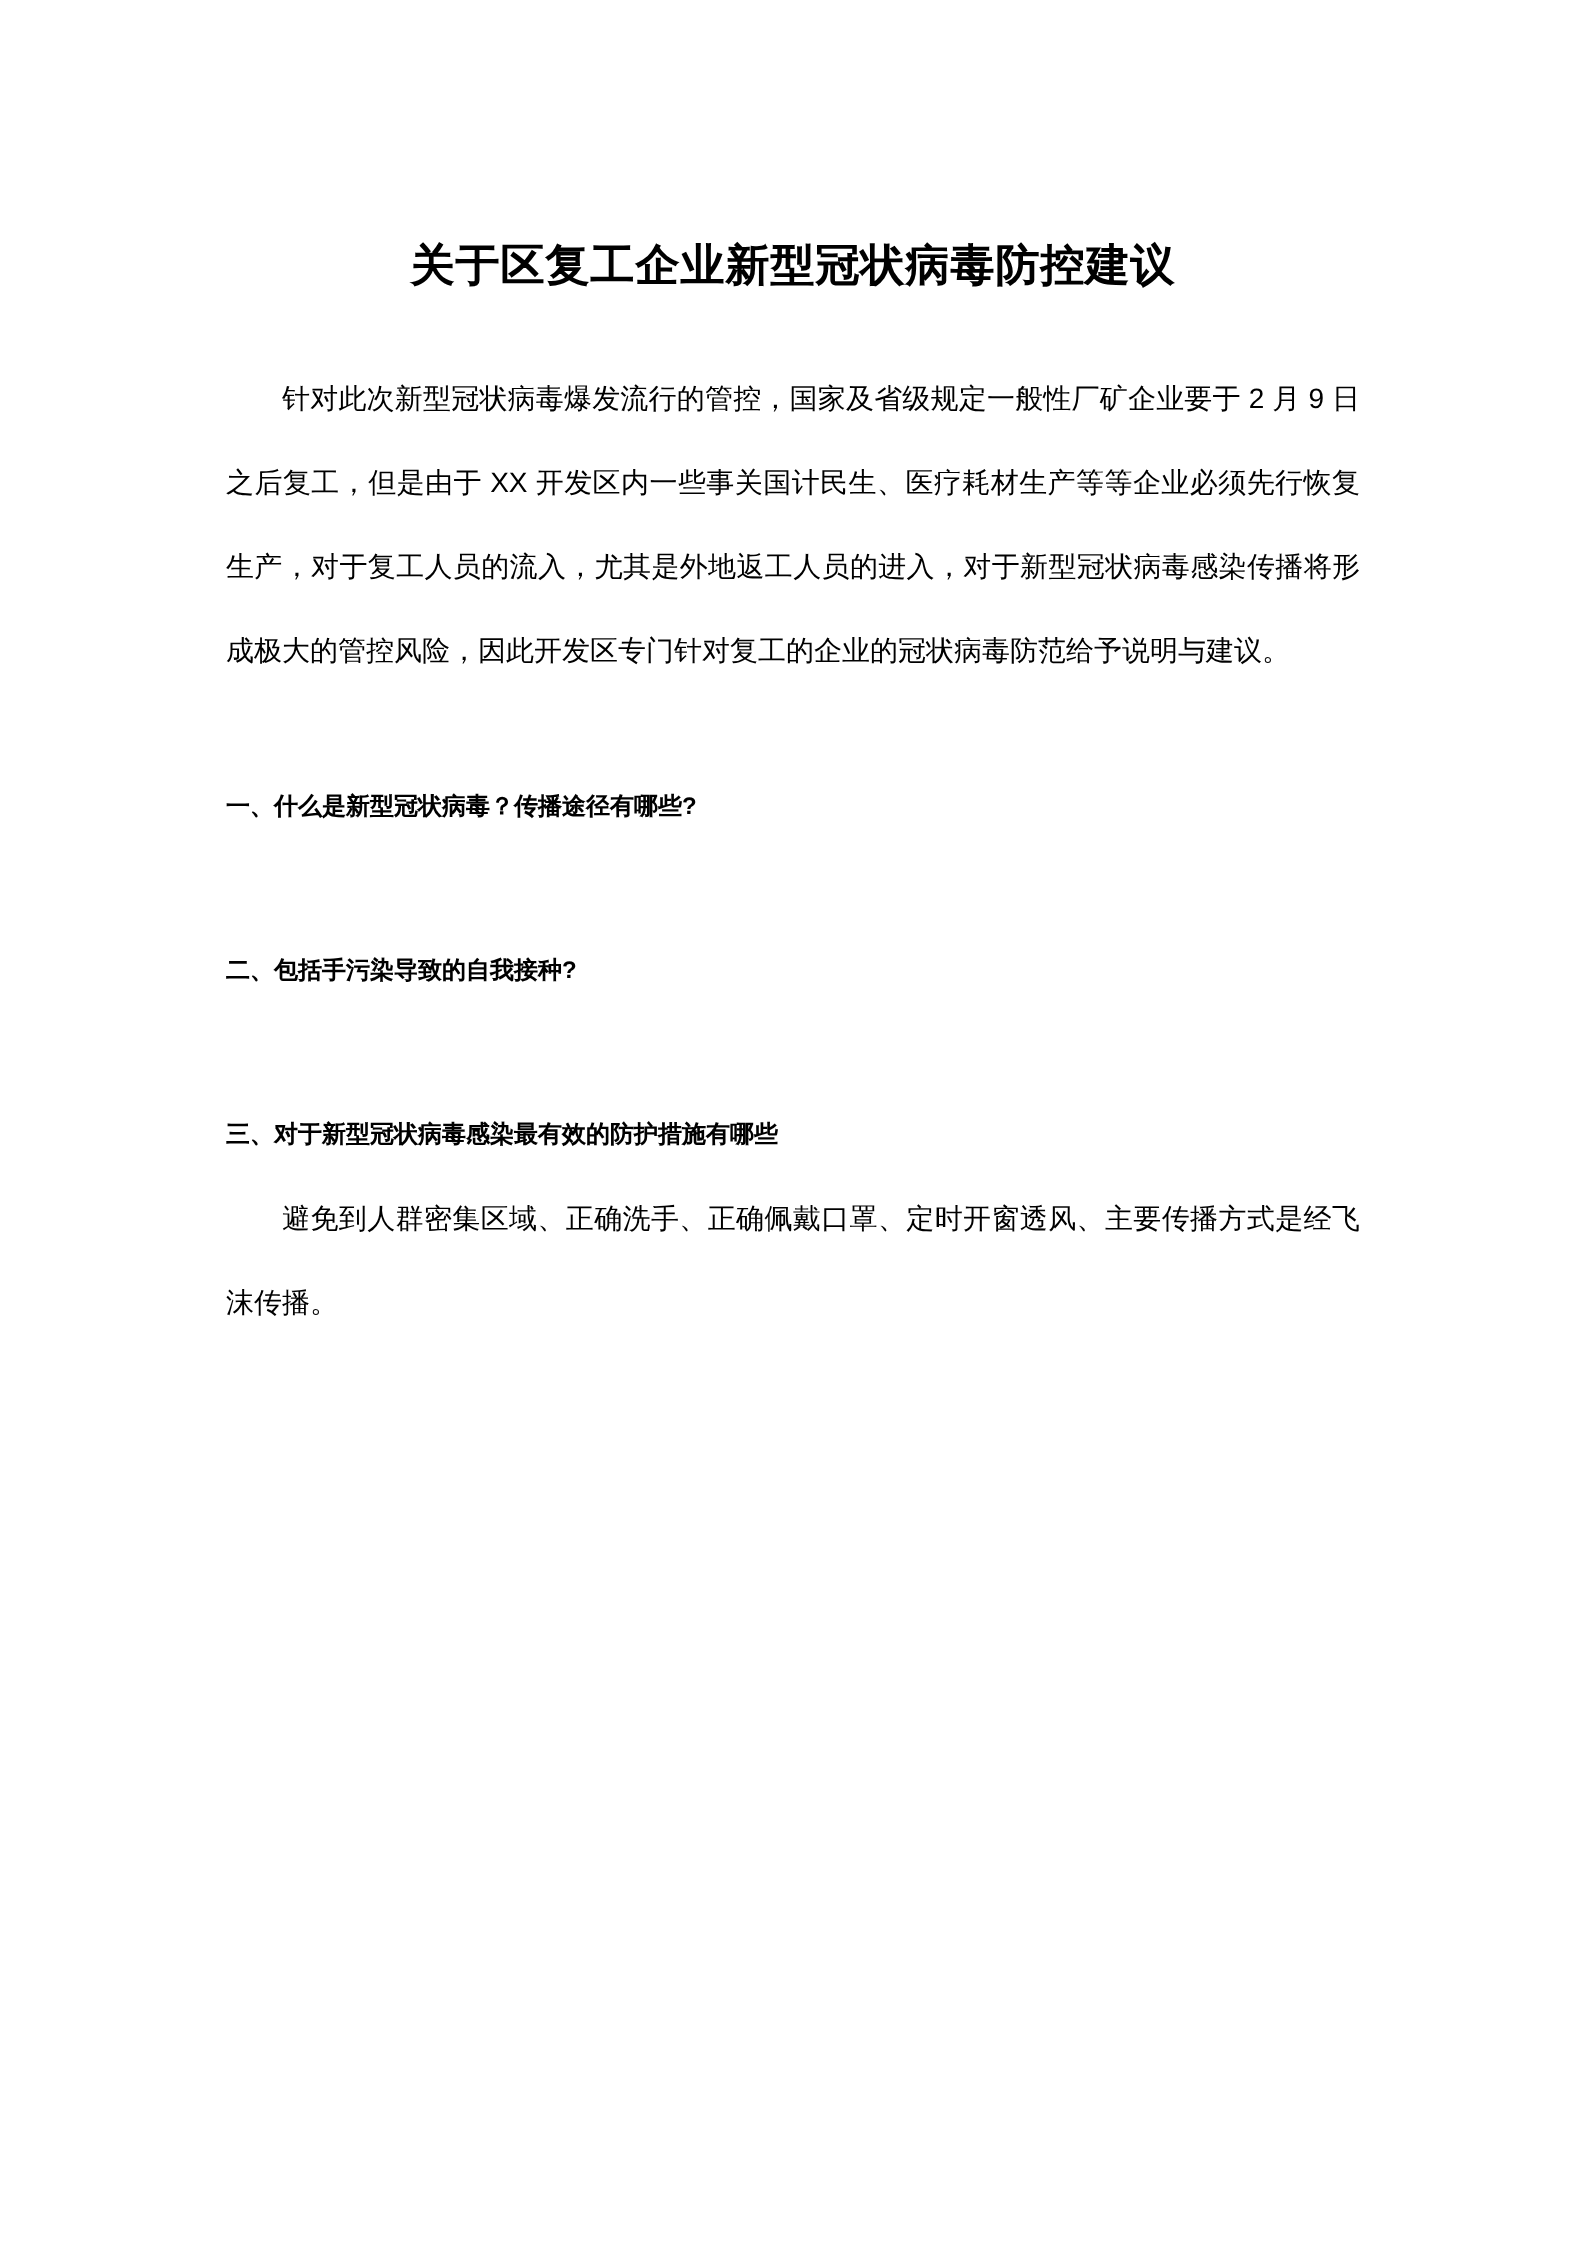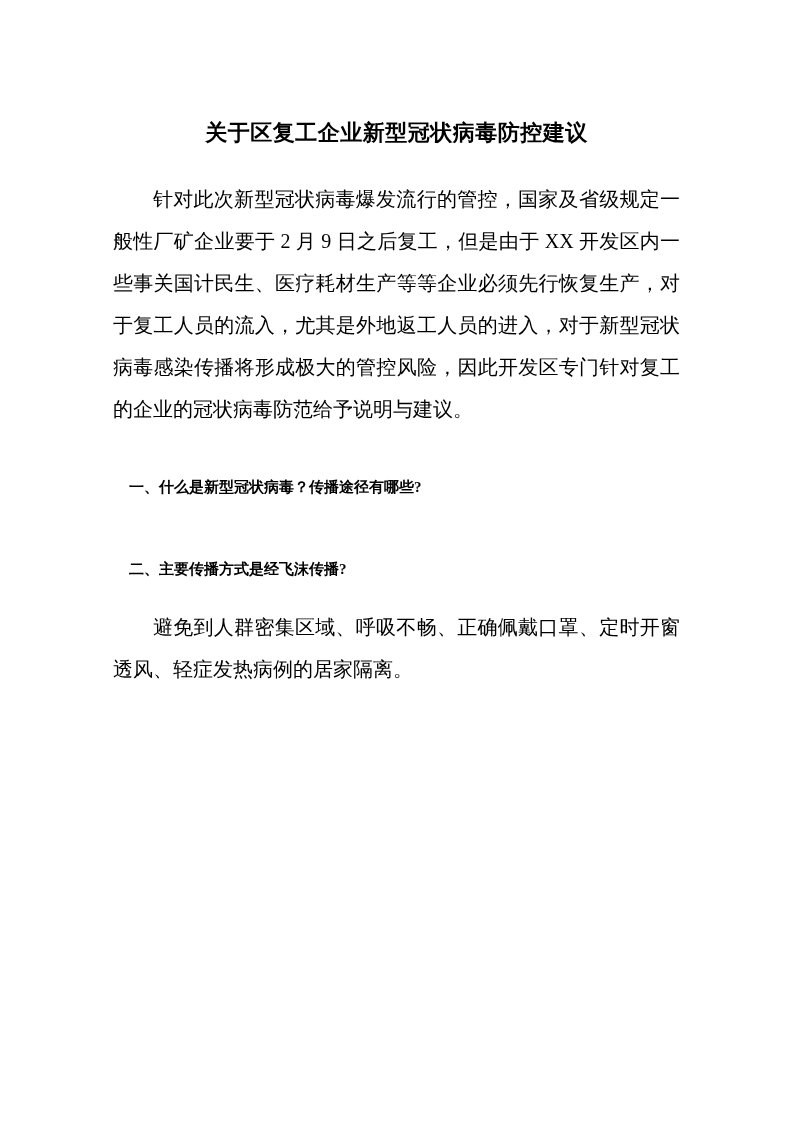--- a/index.html
+++ b/index.html
@@ -8,65 +8,66 @@
     background: #ffffff;
   }
   .page {
     position: relative;
     width: 793px;
     height: 1122px;
     box-sizing: border-box;
     background: #ffffff;
     color: #000000;
     padding: 112px 113px 0 113px;
-    font-family: Liberation Serif, serif;
+    font-family: Liberation Sans, sans-serif;
     overflow: hidden;
   }
   .doc-title {
     margin: 0;
     font-size: 22px;
     font-weight: 700;
     line-height: 42px;
     text-align: center;
     letter-spacing: 0.5px;
   }
   .body-para {
     margin: 0;
-    font-size: 20px;
+    font-size: 14px;
     font-weight: 400;
     line-height: 42px;
     text-align: justify;
     text-align-last: left;
     text-indent: 2em;
     word-break: break-all;
   }
   .intro-para {
     margin-top: 24px;
   }
   .sec-heading {
-    margin: 16px;
-    font-size: 15px;
+    margin: 0;
+    font-size: 12px;
     font-weight: 700;
     line-height: 42px;
     text-align: left;
   }
   .gap-36 { margin-top: 36px; }
   .gap-40 { margin-top: 40px; }
 </style>
 </head>
 <body>
 
 <div class="page">
 
   <h1 class="doc-title">关于区复工企业新型冠状病毒防控建议</h1>
 
   <p class="body-para intro-para">针对此次新型冠状病毒爆发流行的管控，国家及省级规定一般性厂矿企业要于 2 月 9 日之后复工，但是由于 XX 开发区内一些事关国计民生、医疗耗材生产等等企业必须先行恢复生产，对于复工人员的流入，尤其是外地返工人员的进入，对于新型冠状病毒感染传播将形成极大的管控风险，因此开发区专门针对复工的企业的冠状病毒防范给予说明与建议。</p>
 
   <h2 class="sec-heading gap-36">一、什么是新型冠状病毒？传播途径有哪些?</h2>
 
 
-  <h2 class="sec-heading gap-40">二、主要传播方式是经飞沫传播?</h2>
+  <h2 class="sec-heading gap-40">二、包括手污染导致的自我接种?</h2>
 
 
+  <h2 class="sec-heading gap-40">三、对于新型冠状病毒感染最有效的防护措施有哪些</h2>
 
-  <p class="body-para">避免到人群密集区域、呼吸不畅、正确佩戴口罩、定时开窗透风、轻症发热病例的居家隔离。</p>
+  <p class="body-para">避免到人群密集区域、正确洗手、正确佩戴口罩、定时开窗透风、主要传播方式是经飞沫传播。</p>
 
 </div>
 
 </body></html>

